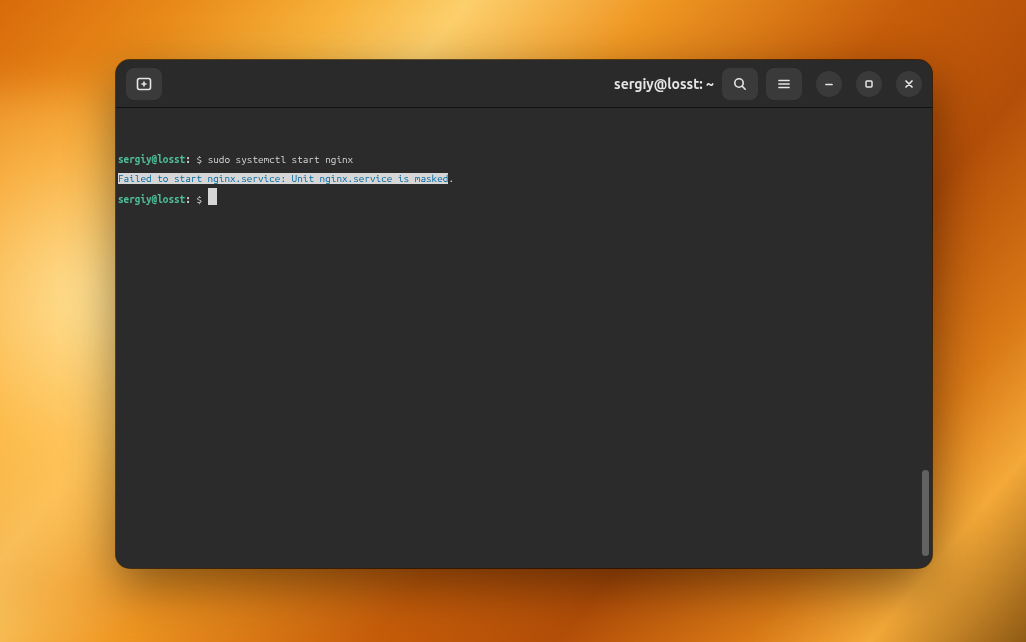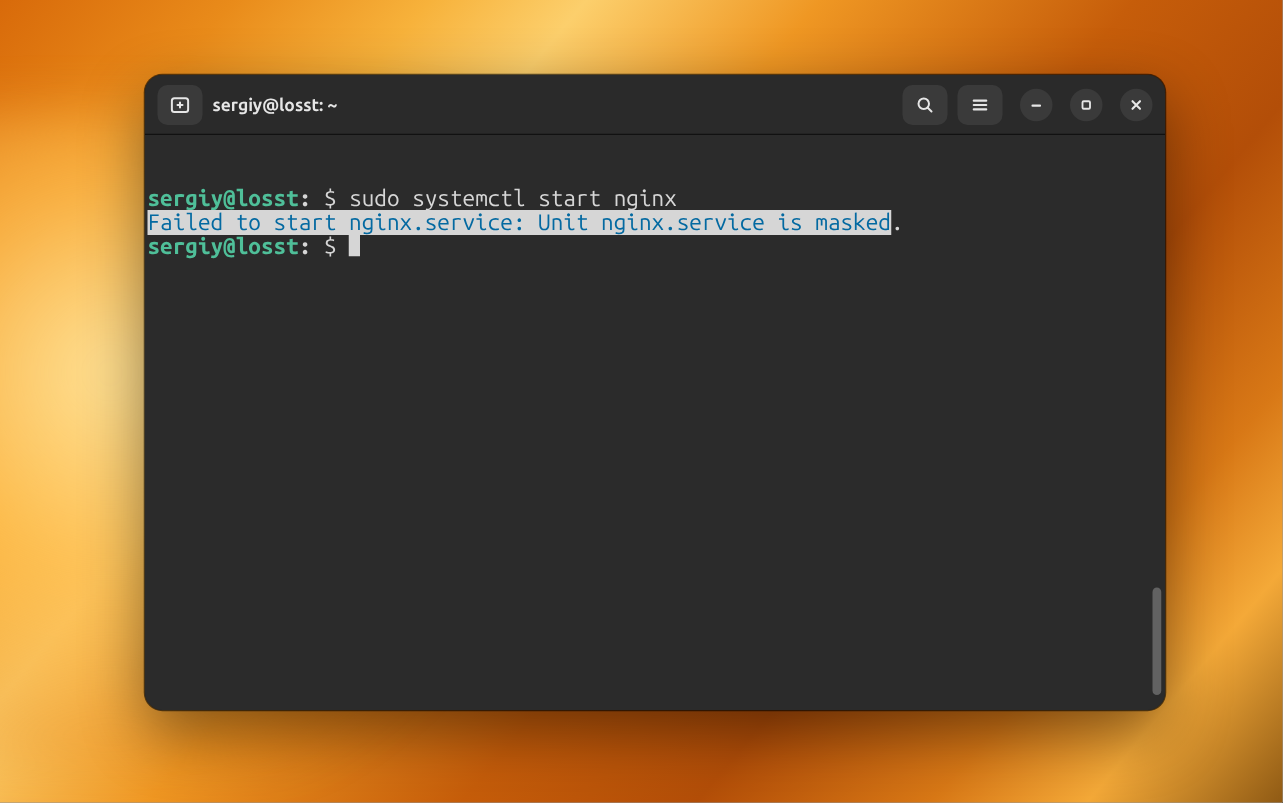--- a/index.html
+++ b/index.html
@@ -38,21 +38,21 @@
 
   .titlebar {
     height: 48px;
     background: #2a2a2a;
     display: flex;
     align-items: center;
     padding: 0 10px;
     gap: 8px;
     border-bottom: 1px solid #111;
   }
-  .title-spacer { flex: 1; display: flex; justify-content: flex-start; }
+  .title-spacer { flex: 1; display: flex; justify-content: flex-end; }
   .title-text {
     color: #e6e6e6;
     font-size: 14px;
     font-weight: 600;
   }
 
   .pill-btn {
     height: 32px;
     min-width: 36px;
     padding: 0 8px;
@@ -77,21 +77,21 @@
     margin-left: 6px;
   }
   .win-btn.close { background: #3a3a3a; }
   .win-btn svg, .pill-btn svg { display: block; }
 
   .terminal-body {
     flex: 1;
     background: #2b2b2b;
     position: relative;
     font-family: "Ubuntu Mono", "DejaVu Sans Mono", Menlo, Consolas, monospace;
-    font-size: 18px;
+    font-size: 10px;
     line-height: 19px;
     color: #d6d6d6;
     padding: 4px 2px 4px 2px;
     white-space: pre;
   }
   .terminal-line { display: block; }
   .prompt-user { color: #4fbf99; font-weight: bold; }
   .prompt-colon { color: #d6d6d6; font-weight: bold; }
   .prompt-dollar { color: #d6d6d6; }
   .cmd { color: #d6d6d6; }

